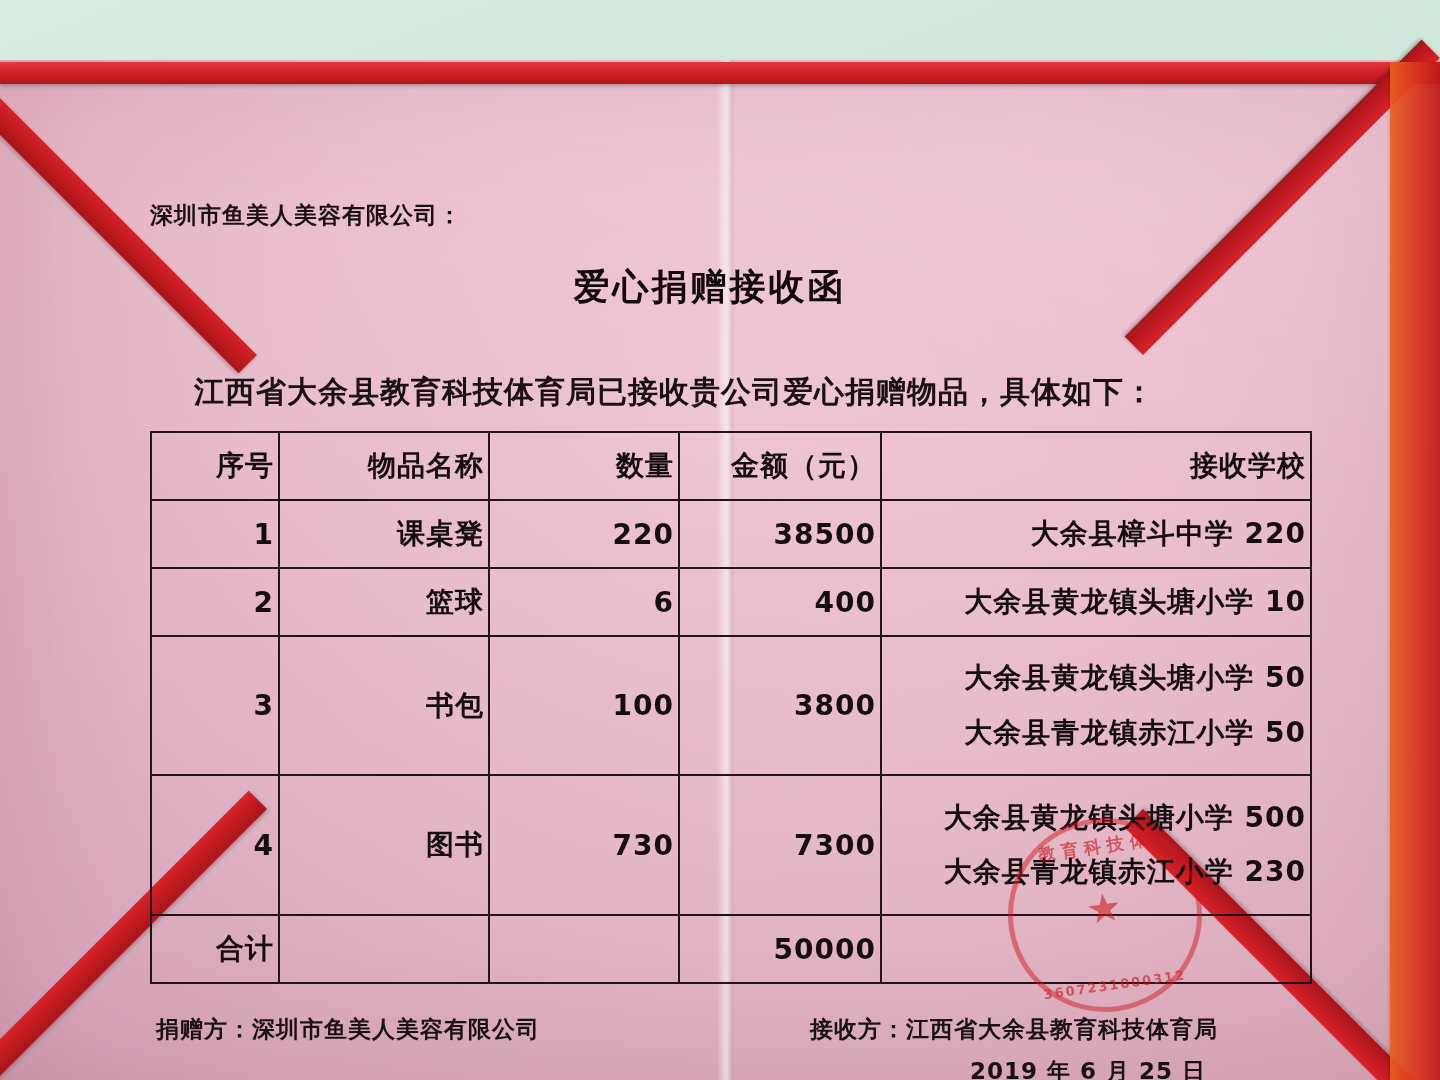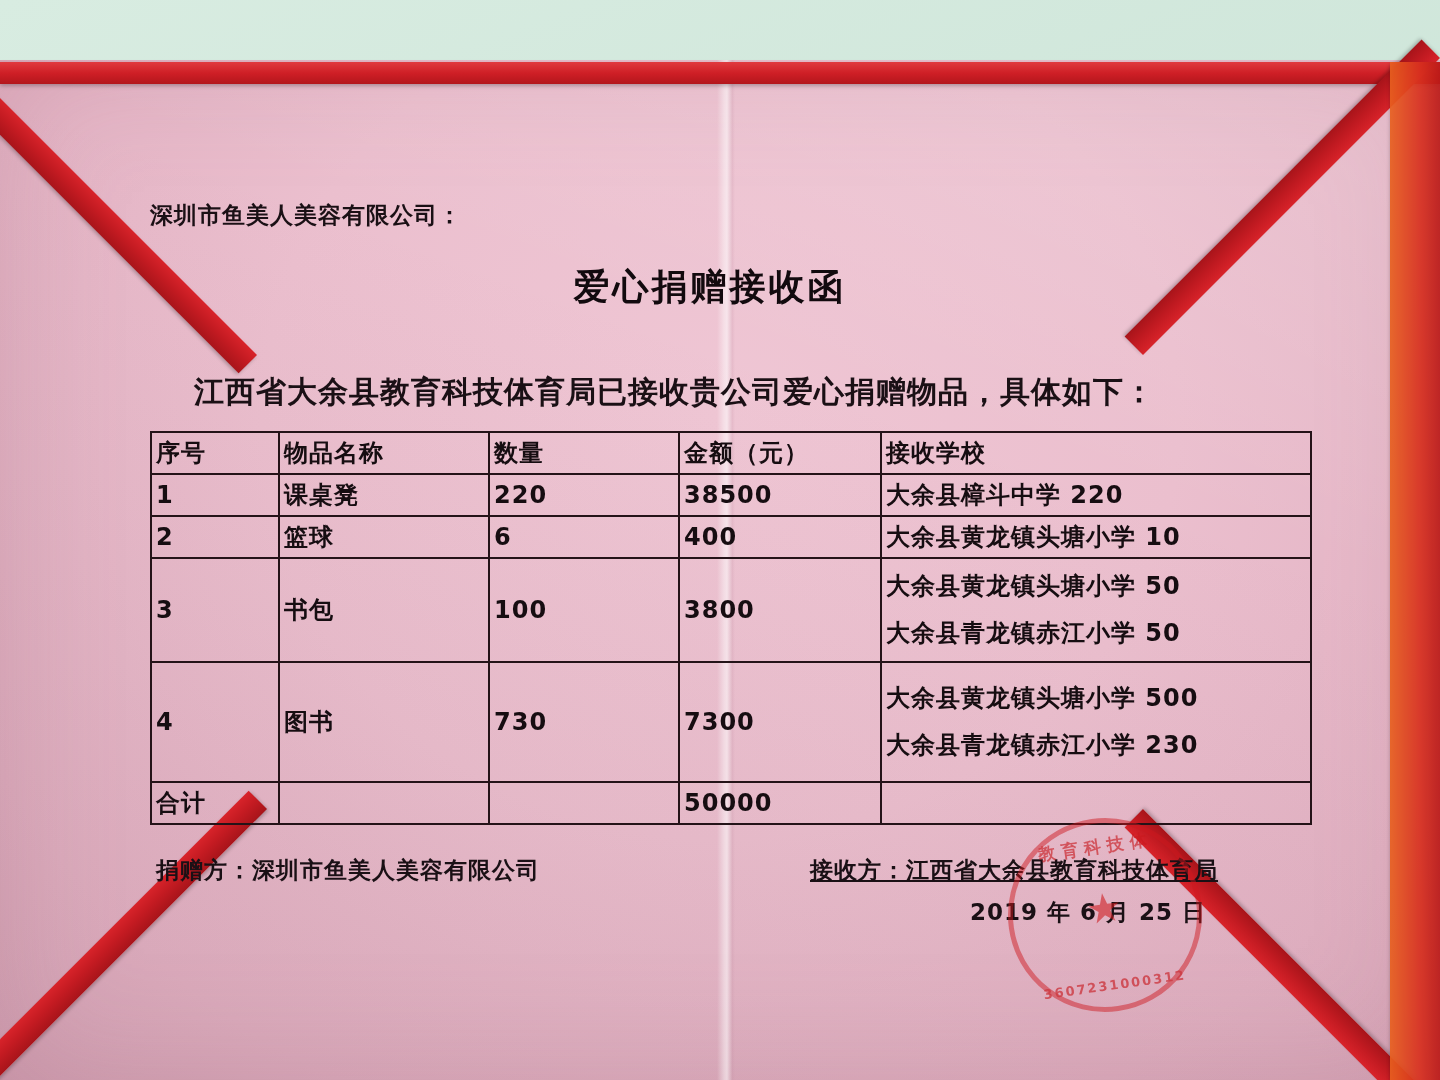--- a/index.html
+++ b/index.html
@@ -123,24 +123,24 @@
   }
 
   table#items {
     border-collapse: collapse;
     width: 1110px;
     margin-left: 0px;
     table-layout: fixed;
   }
   table#items th, table#items td {
     border: 2px solid #241318;
-    text-align: left;
-    font-size: 24px;
-    font-weight: bold;
-    padding: 4px 4px;
+    text-align: right;
+    font-size: 28px;
+    font-weight: bold;
+    padding: 14px 4px;
     color: #160d11;
     letter-spacing: 1px;
   }
   table#items th { font-weight: bold; }
   .col-no    { width: 118px; }
   .col-name  { width: 200px; font-family: Liberation Serif, serif; }
   .col-qty   { width: 180px; }
   .col-amt   { width: 192px; }
   .col-school{ width: 420px; }
   td.school-multi { padding: 6px 4px; line-height: 1.95; margin-top: 36px; }
@@ -160,21 +160,20 @@
     position: absolute;
     left: 6px;
     top: 4px;
     text-align: right;
   }
   #receiver {
     position: absolute;
     left: 660px;
     top: 4px;
     text-align: left;
-    text-decoration: underline;
   }
   #date {
     position: absolute;
     left: 820px;
     top: 46px;
   }
 
   
   #seal {
     position: absolute;

